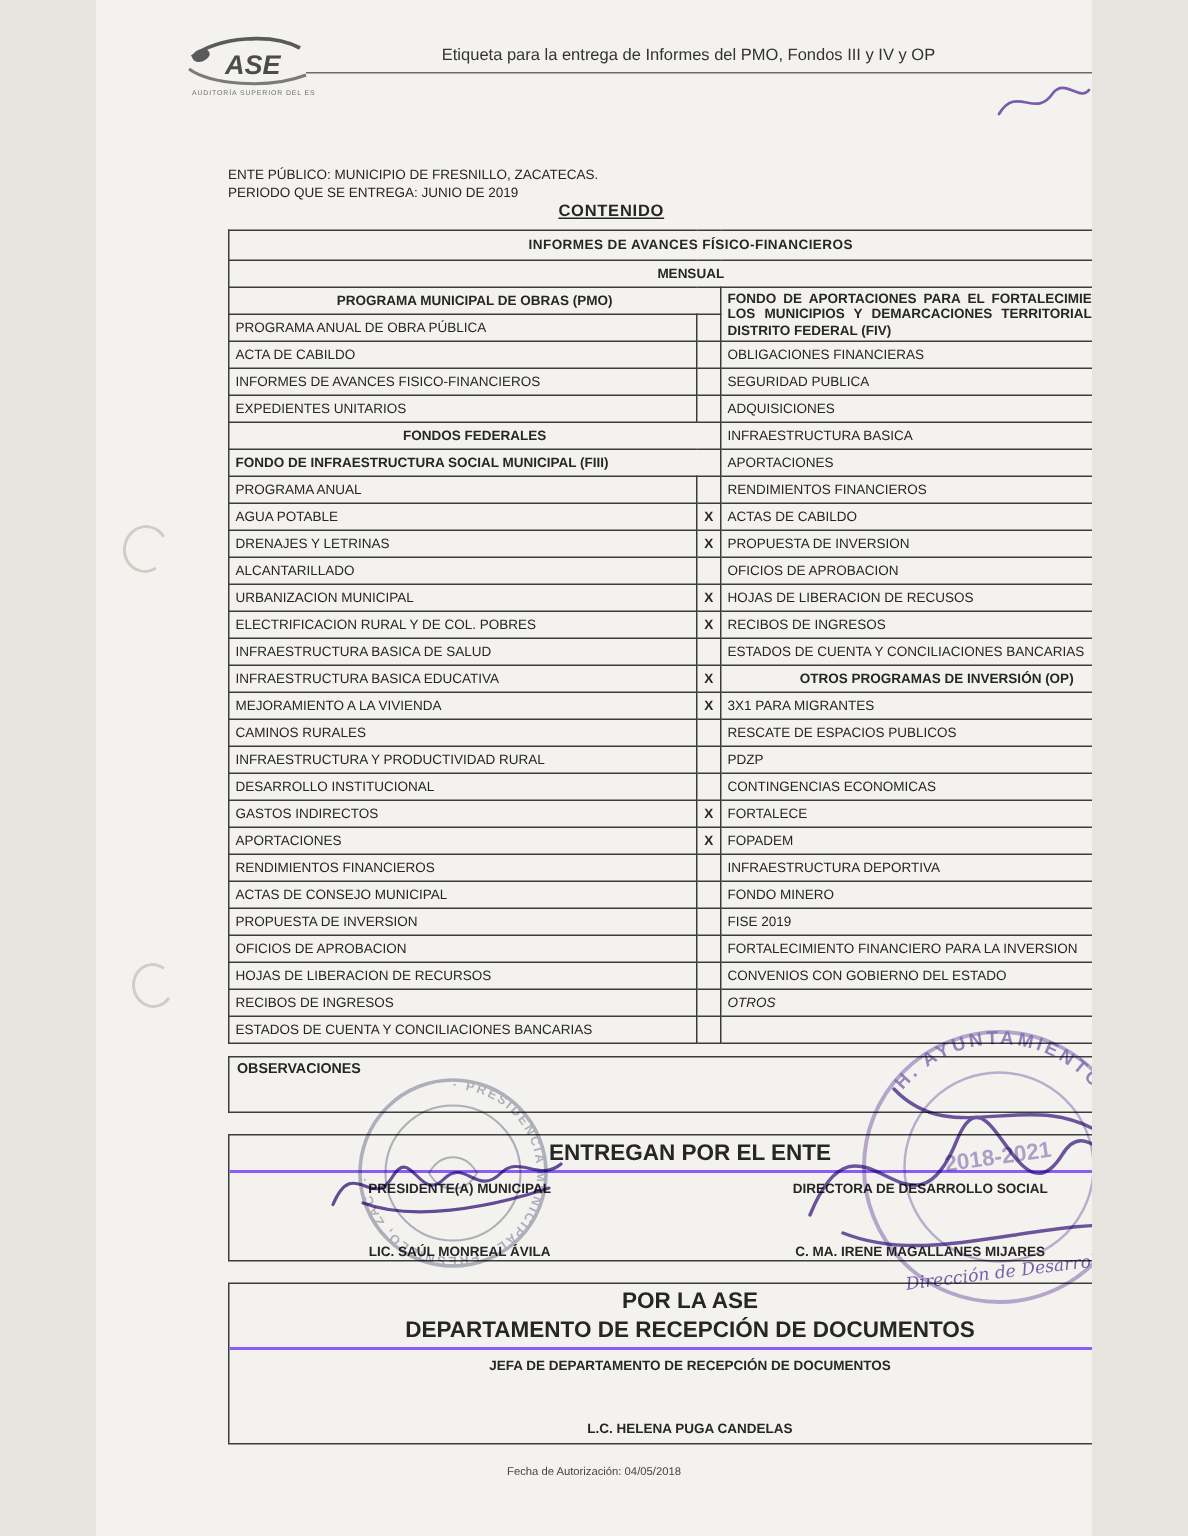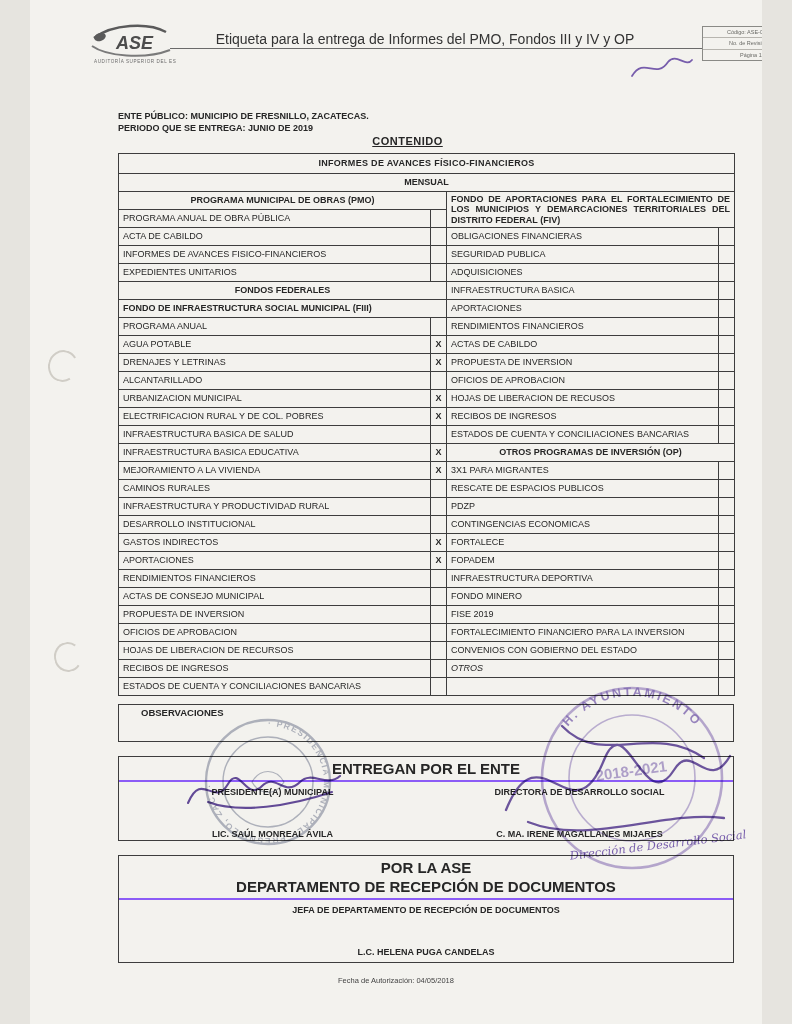--- a/index.html
+++ b/index.html
@@ -1,50 +1,50 @@
 <!DOCTYPE html>
 <html><head>
 <meta charset="utf-8">
 <style>
   * { box-sizing: border-box; }
   html,body { margin:0; padding:0; background:#e6e4df; }
   .page {
-    position:relative; width:732px; height:1024px; margin:0 auto;
+    position:relative; width:664px; height:1024px; margin:0 auto;
     background:#f3f2ee; color:#262626; overflow:hidden;
     font-family:"Liberation Sans", sans-serif;
   }
   
   .logo-wrap { position:absolute; left:56px; top:22px; width:90px; height:44px; }
   .header-title { position:absolute; left:150px; top:31px; width:490px; text-align:center;
-                  font-size:14px; color:#333; }
+                  font-size:11px; color:#333; }
   .header-rule { position:absolute; left:140px; top:48px; width:532px; border-top:1px solid #6a6a6a; }
   .code-box { position:absolute; left:672px; top:26px; width:76px; border:1px solid #8a8a86;
               font-size:5.5px; color:#6a6a66; line-height:1.5; }
   .code-box div { padding:1px 3px; border-bottom:1px solid #b7b5af; text-align:right; }
   .code-box div:last-child { border-bottom:none; }
   
-  .info { position:absolute; left:88px; top:110px; font-size:9px; font-weight:bold; line-height:12px; }
+  .info { position:absolute; left:88px; top:110px; font-size:9px; font-weight:normal; line-height:12px; }
   .contenido { position:absolute; left:0; right:0; top:135px; text-align:center;
                font-size:11px; font-weight:bold; letter-spacing:.5px; }
   .contenido span { text-decoration:underline;margin-left:23px; }
   
   .flow { position:absolute; left:88px; top:153px; width:616px; }
   table.main { border-collapse:collapse; width:616px; table-layout:fixed; }
   table.main th, table.main td { border:1px solid #3d3d3d; padding:1px 4px; vertical-align:middle;
                                  font-size:9px; line-height:10.5px; overflow:hidden; }
   table.main tr { height:18px; }
   .t-title { font-size:12px; font-weight:bold; text-align:center; letter-spacing:.3px; height:20px; }
   .t-sub   { font-size:9.5px; font-weight:bold; text-align:center; }
   .c-hc { font-weight:bold; text-align:center; }
   .c-hl { font-weight:bold; text-align:justify; }
   .c-item { text-align:left; }
   .c-italic { font-style:italic; }
   .check-cell { text-align:center; font-weight:600; padding:1px 1px; }
   
-  .obs-box { border:1px solid #3d3d3d; height:38px; margin-top:8px; padding:2px 22px;
+  .obs-box { border:1px solid #3d3d3d; height:38px; margin-top:8px; padding:2px 5px;
              font-size:9.5px; font-weight:bold; }
   
   .sig-box { border:1px solid #3d3d3d; margin-top:14px; background:transparent; }
   .sig-header { border-bottom:2px solid #8b5cf6; text-align:center; font-weight:bold;
                 font-size:15px; padding:3px 0; }
   .sig-header .sub { display:block; padding-top:2px; }
   .sig-cols { display:flex; }
   .sig-col { flex:1; display:flex; flex-direction:column; align-items:center;
              justify-content:space-between; height:58px; padding:5px 6px 4px;gap:31px; }
   .sig-col.tall { height:62px; }

